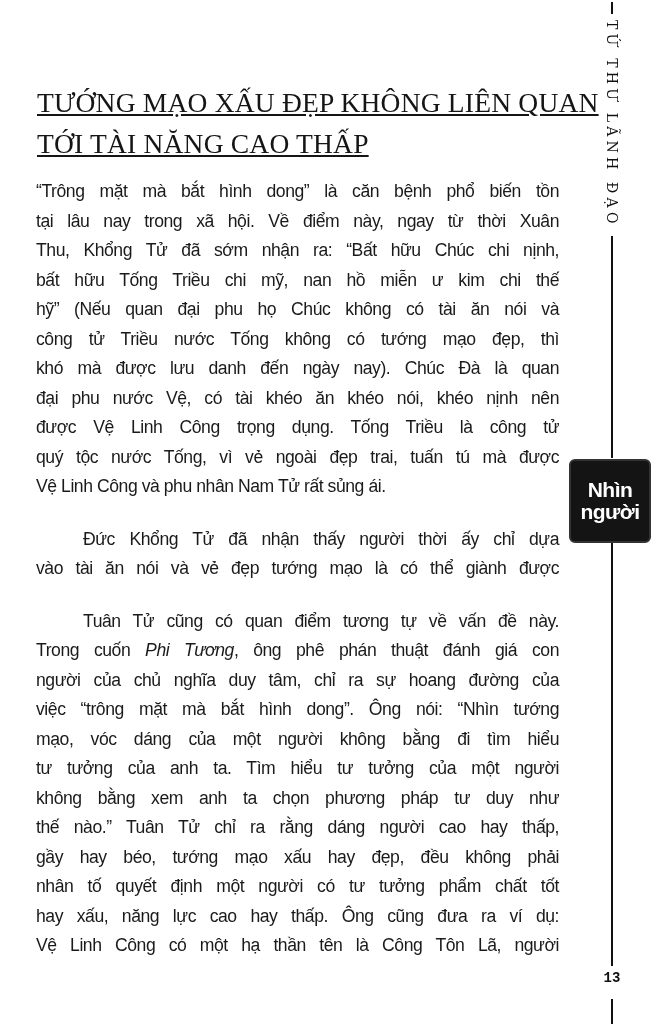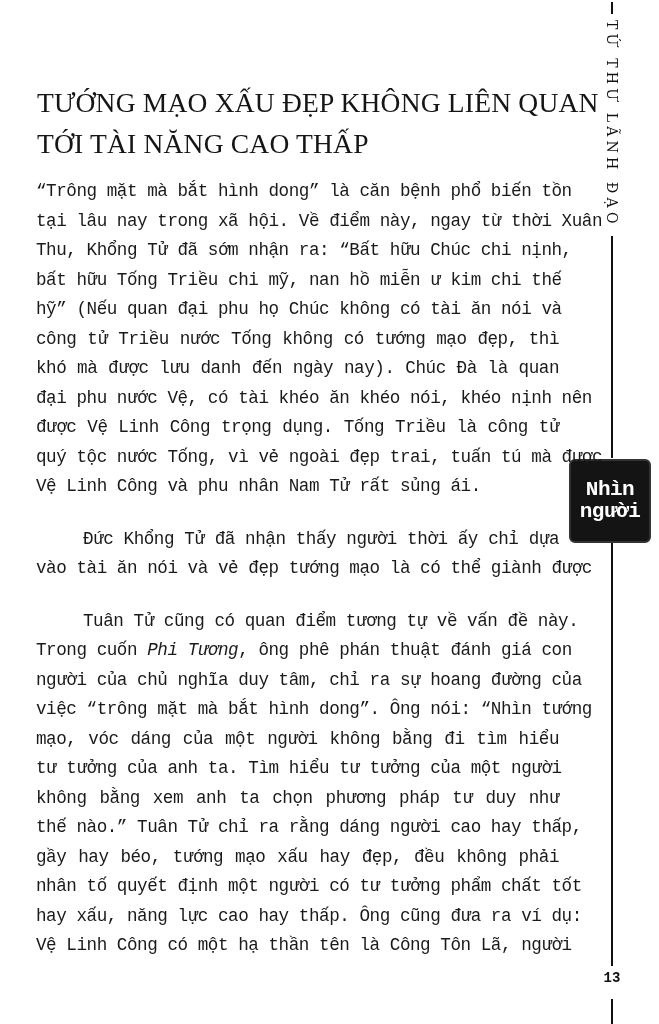--- a/index.html
+++ b/index.html
@@ -7,24 +7,24 @@
     width: 659px; height: 1024px; position: relative; overflow: hidden;
     background: #ffffff; color: #1a1a1a;
     font-family: "DejaVu Serif", "Liberation Serif", serif;
   }
   .page-heading {
     position: absolute; left: 37px; top: 82px; width: 520px;
     font-family: "Liberation Serif", "DejaVu Serif", serif;
     font-size: 27.5px; line-height: 41px; letter-spacing: 0.2px;
     font-weight: normal; margin: 0; color: #151515;
   }
-  .page-heading span { display: block; white-space: nowrap; }
+  .page-heading span { display: block; white-space: nowrap; text-decoration: underline; }
   .body-text {
     position: absolute; left: 36px; top: 177px; width: 523px;
-    font-family: Liberation Mono, monospace;
+    font-family: Liberation Sans, sans-serif;
     font-size: 17.6px; line-height: 29.5px; color: #1a1a1a;
   }
   .para { margin: 0; }
   .para + .para { margin-top: 23px; }
   .line { display: block; white-space: nowrap; text-align: justify; text-align-last: justify; height: 29.5px; }
   .line.last { text-align-last: left; }
   .indent { padding-left: 47px; }
   .body-text { letter-spacing: -0.45px; }
 
   
@@ -39,21 +39,21 @@
     text-align: center;
   }
   .badge {
     position: absolute; left: 569px; top: 459px; width: 82px; height: 84px;
     background: #141414; border-radius: 6px;
     border: 2px solid #333;
     box-sizing: border-box;
     display: flex; flex-direction: column; align-items: center; justify-content: center;
   }
   .badge span {
-    color: #ffffff; font-family: Liberation Mono, monospace;
+    color: #ffffff; font-family: Liberation Sans, sans-serif;
     font-weight: bold; font-size: 21px; line-height: 22px; letter-spacing: -0.5px;
     display: block;
   }
   .page-number {
     position: absolute; left: 596px; top: 970px; width: 32px; text-align: center;
     font-family: Liberation Mono, monospace; font-weight: bold;
     font-size: 14px; color: #111;
   }
   em { font-style: italic; }
 </style>

